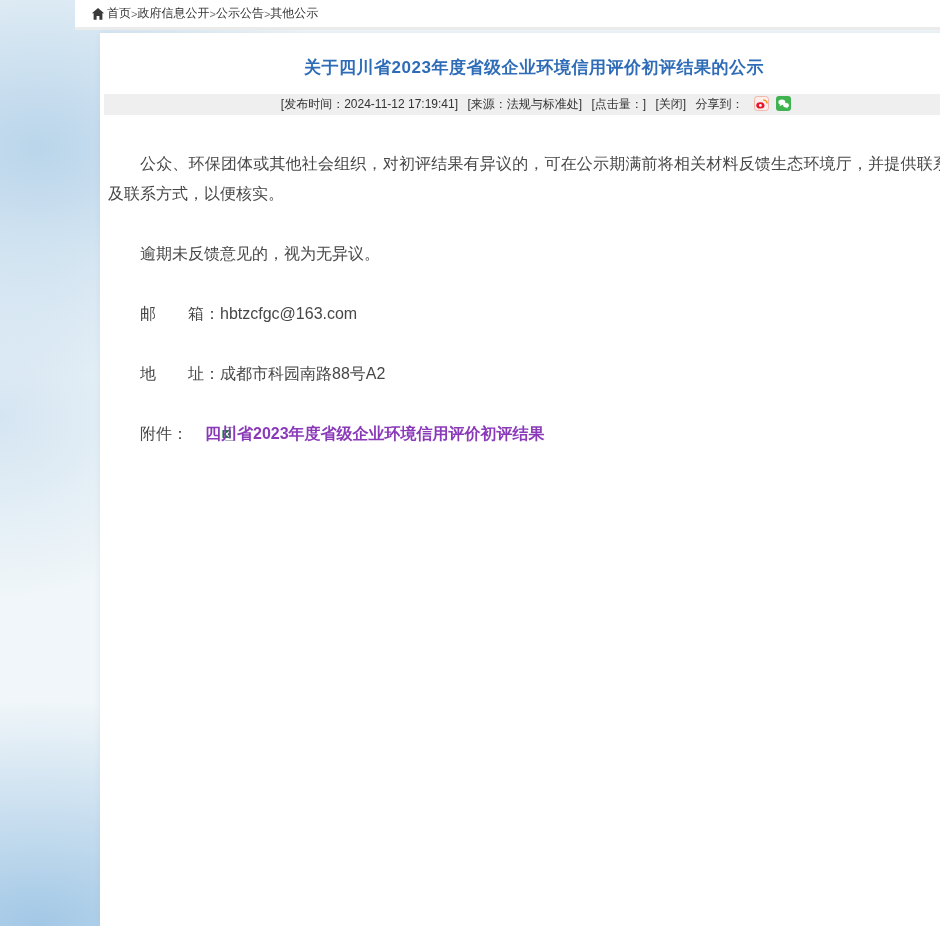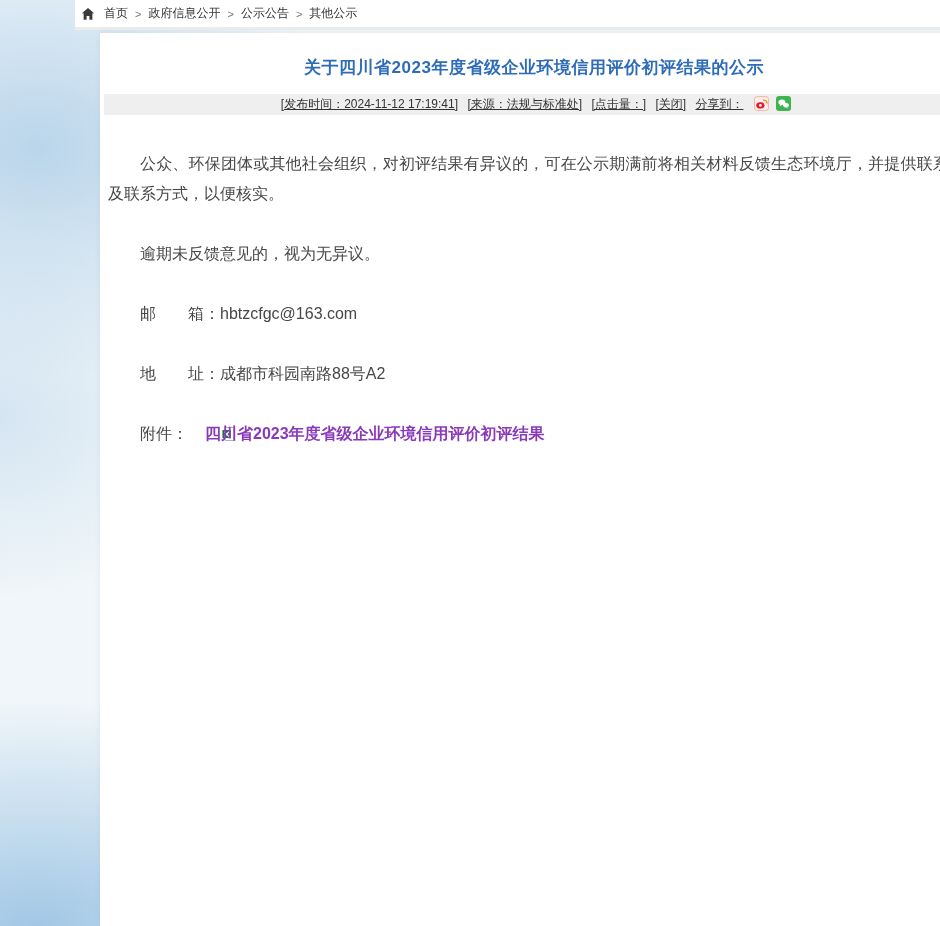--- a/index.html
+++ b/index.html
@@ -25,22 +25,21 @@
   .breadcrumb-bar {
     position: absolute;
     left: 75px;
     right: 0;
     top: 0;
     height: 30px;
     background: #ffffff;
     border-bottom: 3px solid #ececec;
     display: flex;
     align-items: center;
-    gap: 7px;
-    padding-left: 6px;
+    padding-left: 16px;
     font-size: 12px;
     color: #333333;
     box-sizing: border-box;
   }
   .breadcrumb-bar a {
     color: #333333;
     text-decoration: none;
     cursor: pointer;
   }
   .breadcrumb-bar .sep {
@@ -83,21 +82,20 @@
     height: 21px;
     line-height: 21px;
     background: #efefef;
     text-align: center;
     font-size: 12px;
     color: #333333;
     white-space: nowrap;
   }
   .meta-bar .meta-item {
     margin: 3px 3px;
-    text-decoration: underline;
   }
   .meta-bar .close-link {
     cursor: pointer;
   }
   .share-icon {
     display: inline-block;
     width: 15px;
     height: 15px;
     vertical-align: -3px;
     margin-left: 4px;

